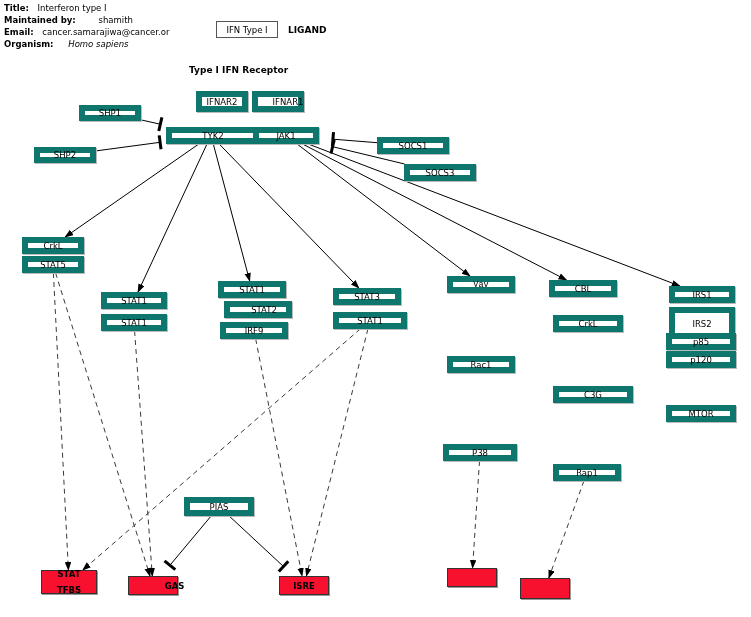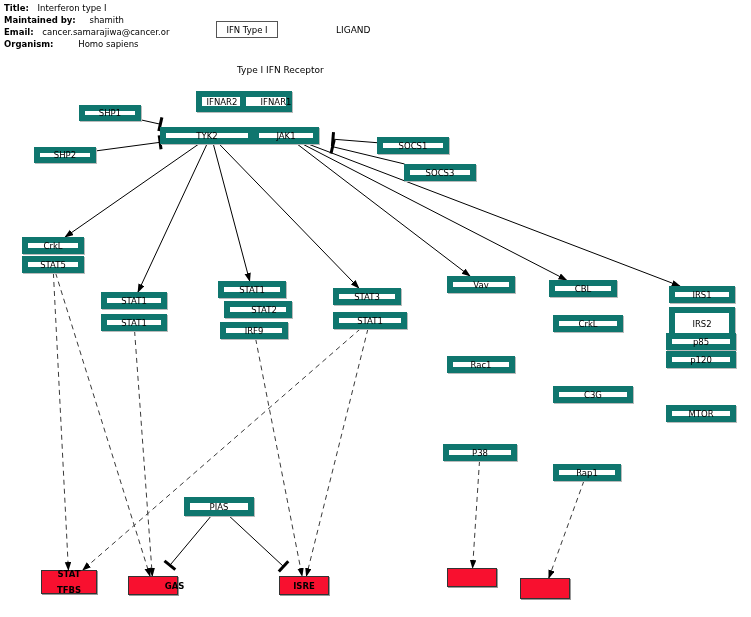--- a/index.html
+++ b/index.html
@@ -1,47 +1,47 @@
 <!DOCTYPE html>
 <html><head>
 <meta charset="utf-8">
 <style>
   html,body{margin:0;padding:0;background:#ffffff;}
   body{width:751px;height:617px;position:relative;overflow:hidden;
        font-family:"DejaVu Sans","Liberation Sans",sans-serif;}
   #canvas{position:absolute;left:0;top:0;width:751px;height:617px;}
   .meta{position:absolute;font-size:8.5px;color:#000;white-space:nowrap;}
   .meta b{font-weight:bold;}
-  .hdr{position:absolute;font-size:9px;font-weight:normal;color:#000;white-space:nowrap;margin-left:48px;}
+  .hdr{position:absolute;font-size:9px;font-weight:bold;color:#000;white-space:nowrap;}
   .node{position:absolute;box-sizing:border-box;background:#ffffff;
         border:6px solid #0f766e;box-shadow:1px 1px 0 #bbbbbb;
         display:flex;align-items:center;justify-content:center;
         font-size:8.5px;color:#000;}
   .node.red{background:#f8102f;border:1px solid #333;font-weight:bold;
             box-shadow:1px 1px 0 #999;line-height:16px;text-align:center;}
   .node.lig{box-shadow:none;border:1px solid #555;}
 </style>
 </head>
 <body>
 
 <div class="meta" style="left:4px;top:3px;">
   <b>Title:</b>
   <span style="margin-left:6px;">Interferon type I</span>
 </div>
 <div class="meta" style="left:4px;top:15px;">
   <b>Maintained by:</b>
-  <span style="margin-left:11px;">shamith</span>
+  <span style="margin-left:20px;">shamith</span>
 </div>
 <div class="meta" style="left:4px;top:27px;">
   <b>Email:</b>
   <span style="margin-left:6px;">cancer.samarajiwa@cancer.or</span>
 </div>
 <div class="meta" style="left:4px;top:39px;">
   <b>Organism:</b>
-  <span style="margin-left:22px;">Homo sapiens</span>
+  <span style="margin-left:12px;font-style:italic;">Homo sapiens</span>
 </div>
 
 <div class="hdr" style="left:288px;top:25px;">LIGAND</div>
 <div class="hdr" style="left:189px;top:65px;">Type I IFN Receptor</div>
 
 <svg id="canvas">
   <defs>
     <marker id="arw" markerWidth="9" markerHeight="9" refX="8" refY="3.2" orient="auto" markerUnits="userSpaceOnUse">
       <path d="M0,0 L9,3.2 L0,6.4 z" fill="#000"></path>
     </marker>
@@ -77,30 +77,30 @@
     </g>
 </svg>
 
 <div id="node-layer">
     <div class="node lig" style="left: 216px; top: 21px; width: 62px; height: 17px;">
       <span>IFN Type I</span>
     </div>
     <div class="node" style="left: 196px; top: 91px; width: 52px; height: 21px;">
       <span>IFNAR2</span>
     </div>
-    <div class="node" style="left: 240px; top: 91px; width: 52px; height: 21px; padding-left: 20px;">
+    <div class="node" style="left: 252px; top: 91px; width: 52px; height: 21px; padding-left: 20px;">
       <span>IFNAR1</span>
     </div>
     <div class="node" style="left: 79px; top: 105px; width: 62px; height: 16px;">
       <span>SHP1</span>
     </div>
     <div class="node" style="left: 34px; top: 147px; width: 62px; height: 16px;">
       <span>SHP2</span>
     </div>
-    <div class="node" style="left: 160px; top: 127px; width: 94px; height: 17px;">
+    <div class="node" style="left: 166px; top: 127px; width: 94px; height: 17px;">
       <span>TYK2</span>
     </div>
     <div class="node" style="left: 253px; top: 127px; width: 66px; height: 17px;">
       <span>JAK1</span>
     </div>
     <div class="node" style="left: 377px; top: 137px; width: 72px; height: 17px;">
       <span>SOCS1</span>
     </div>
     <div class="node" style="left: 404px; top: 164px; width: 72px; height: 17px;">
       <span>SOCS3</span>
@@ -125,21 +125,21 @@
     </div>
     <div class="node" style="left: 220px; top: 322px; width: 68px; height: 17px;">
       <span>IRF9</span>
     </div>
     <div class="node" style="left: 333px; top: 288px; width: 68px; height: 17px;">
       <span>STAT3</span>
     </div>
     <div class="node" style="left: 333px; top: 312px; width: 74px; height: 17px;">
       <span>STAT1</span>
     </div>
-    <div class="node" style="left: 447px; top: 276px; width: 68px; height: 17px;">
+    <div class="node" style="left: 447px; top: 276px; width: 68px; height: 17px; font-family: Liberation Mono, monospace;">
       <span>Vav</span>
     </div>
     <div class="node" style="left: 447px; top: 356px; width: 68px; height: 17px;">
       <span>Rac1</span>
     </div>
     <div class="node" style="left: 443px; top: 444px; width: 74px; height: 17px;">
       <span>P38</span>
     </div>
     <div class="node" style="left: 549px; top: 280px; width: 68px; height: 17px;">
       <span>CBL</span>

